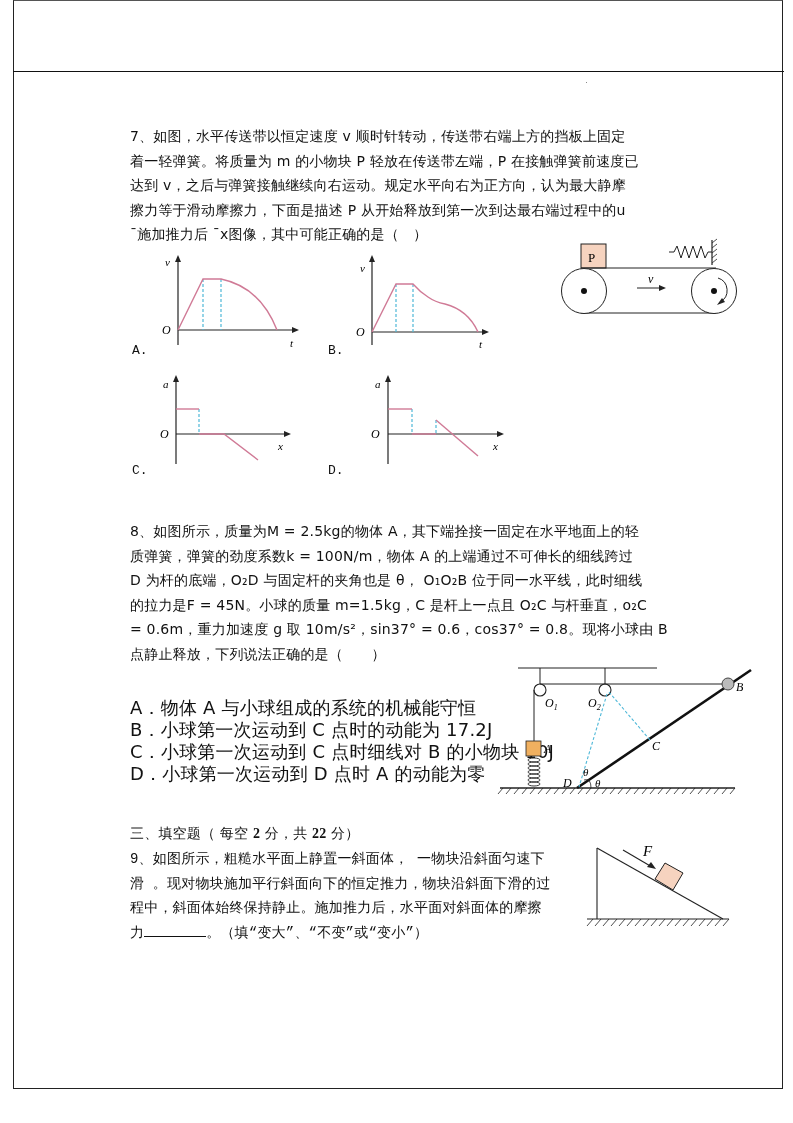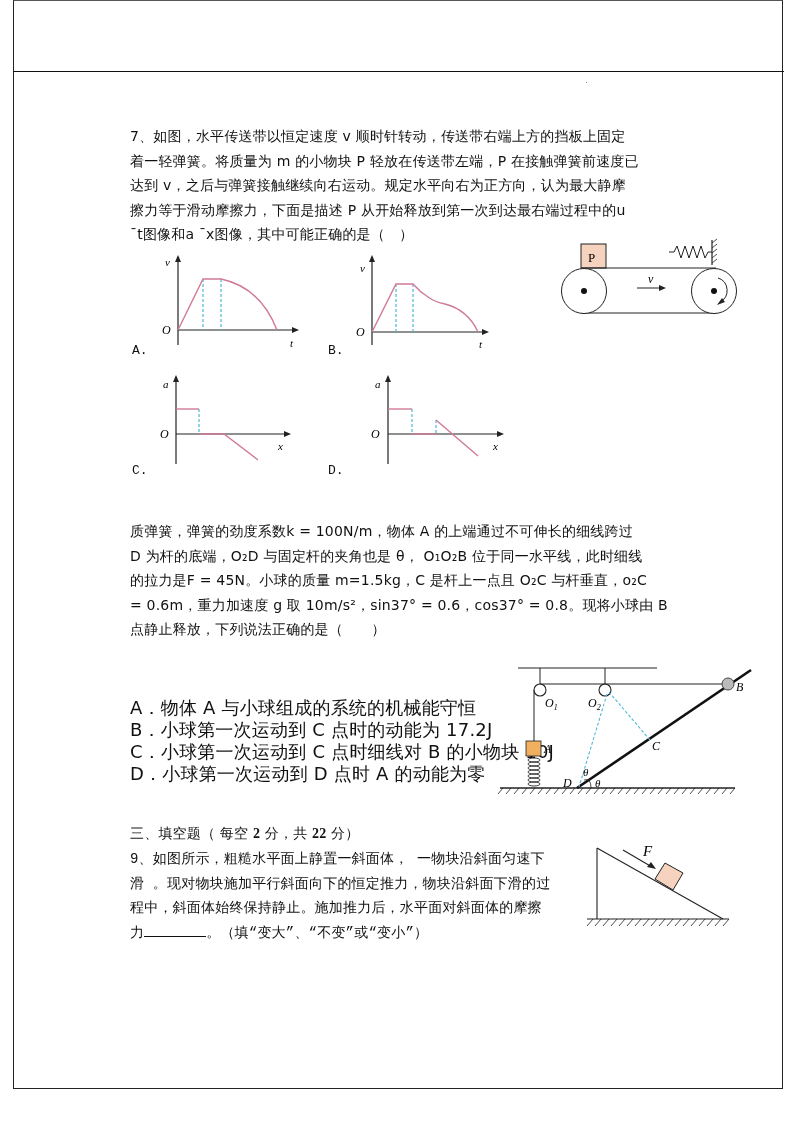--- a/index.html
+++ b/index.html
@@ -23,21 +23,21 @@
 
 <div class="frame"></div>
 <div class="header-line"></div>
 <div class="dot"></div>
 
 <div class="para" style="top:124px;">
   <span class="ln">7、如图，水平传送带以恒定速度 v 顺时针转动，传送带右端上方的挡板上固定</span>
   <span class="ln">着一轻弹簧。将质量为 m 的小物块 P 轻放在传送带左端，P 在接触弹簧前速度已</span>
   <span class="ln">达到 v，之后与弹簧接触继续向右运动。规定水平向右为正方向，认为最大静摩</span>
   <span class="ln">擦力等于滑动摩擦力，下面是描述 P 从开始释放到第一次到达最右端过程中的u</span>
-  <span class="ln">¯t图像和a ¯x图像，其中可能正确的是（　）</span>
+  <span class="ln">¯施加推力后 ¯x图像，其中可能正确的是（　）</span>
 </div>
 
 <svg class="fig" style="left:155px; top:252px;" width="150" height="100">
   <line x1="23" y1="5" x2="23" y2="93" stroke="#222" stroke-width="1.2"></line>
   <polygon points="23,3 20,10 26,10" fill="#222"></polygon>
   <line x1="23" y1="78" x2="140" y2="78" stroke="#222" stroke-width="1.2"></line>
   <polygon points="144,78 137,75 137,81" fill="#222"></polygon>
   <text x="10" y="14" font-size="11" font-style="italic" font-family="Liberation Serif, serif">v</text>
   <text x="7" y="82" font-size="12" font-style="italic" font-family="Liberation Serif, serif">O</text>
   <text x="135" y="95" font-size="11" font-style="italic" font-family="Liberation Serif, serif">t</text>
@@ -110,20 +110,21 @@
   <g stroke="#222" stroke-width="0.8">
     <line x1="157" y1="8" x2="162" y2="4"></line>
       <line x1="157" y1="13" x2="162" y2="9"></line>
     <line x1="157" y1="18" x2="162" y2="14"></line>
       <line x1="157" y1="23" x2="162" y2="19"></line>
     <line x1="157" y1="28" x2="162" y2="24"></line>
   </g>
 </svg>
 
 <div class="para" style="top:519px;">
+  <span class="ln">8、如图所示，质量为M = 2.5kg的物体 A，其下端拴接一固定在水平地面上的轻</span>
   <span class="ln">质弹簧，弹簧的劲度系数k = 100N/m，物体 A 的上端通过不可伸长的细线跨过</span>
   <span class="ln">D 为杆的底端，O₂D 与固定杆的夹角也是 θ， O₁O₂B 位于同一水平线，此时细线</span>
   <span class="ln">的拉力是F = 45N。小球的质量 m=1.5kg，C 是杆上一点且 O₂C 与杆垂直，o₂C</span>
   <span class="ln">= 0.6m，重力加速度 g 取 10m/s²，sin37° = 0.6，cos37° = 0.8。现将小球由 B</span>
   <span class="ln">点静止释放，下列说法正确的是（　　）</span>
 </div>
 
 <div class="para opts" style="top:697px; font-size:18px; line-height:22px;">
   <span class="ln">A．物体 A 与小球组成的系统的机械能守恒</span>
   <span class="ln" style="">B．小球第一次运动到 C 点时的动能为 17.2J</span>

